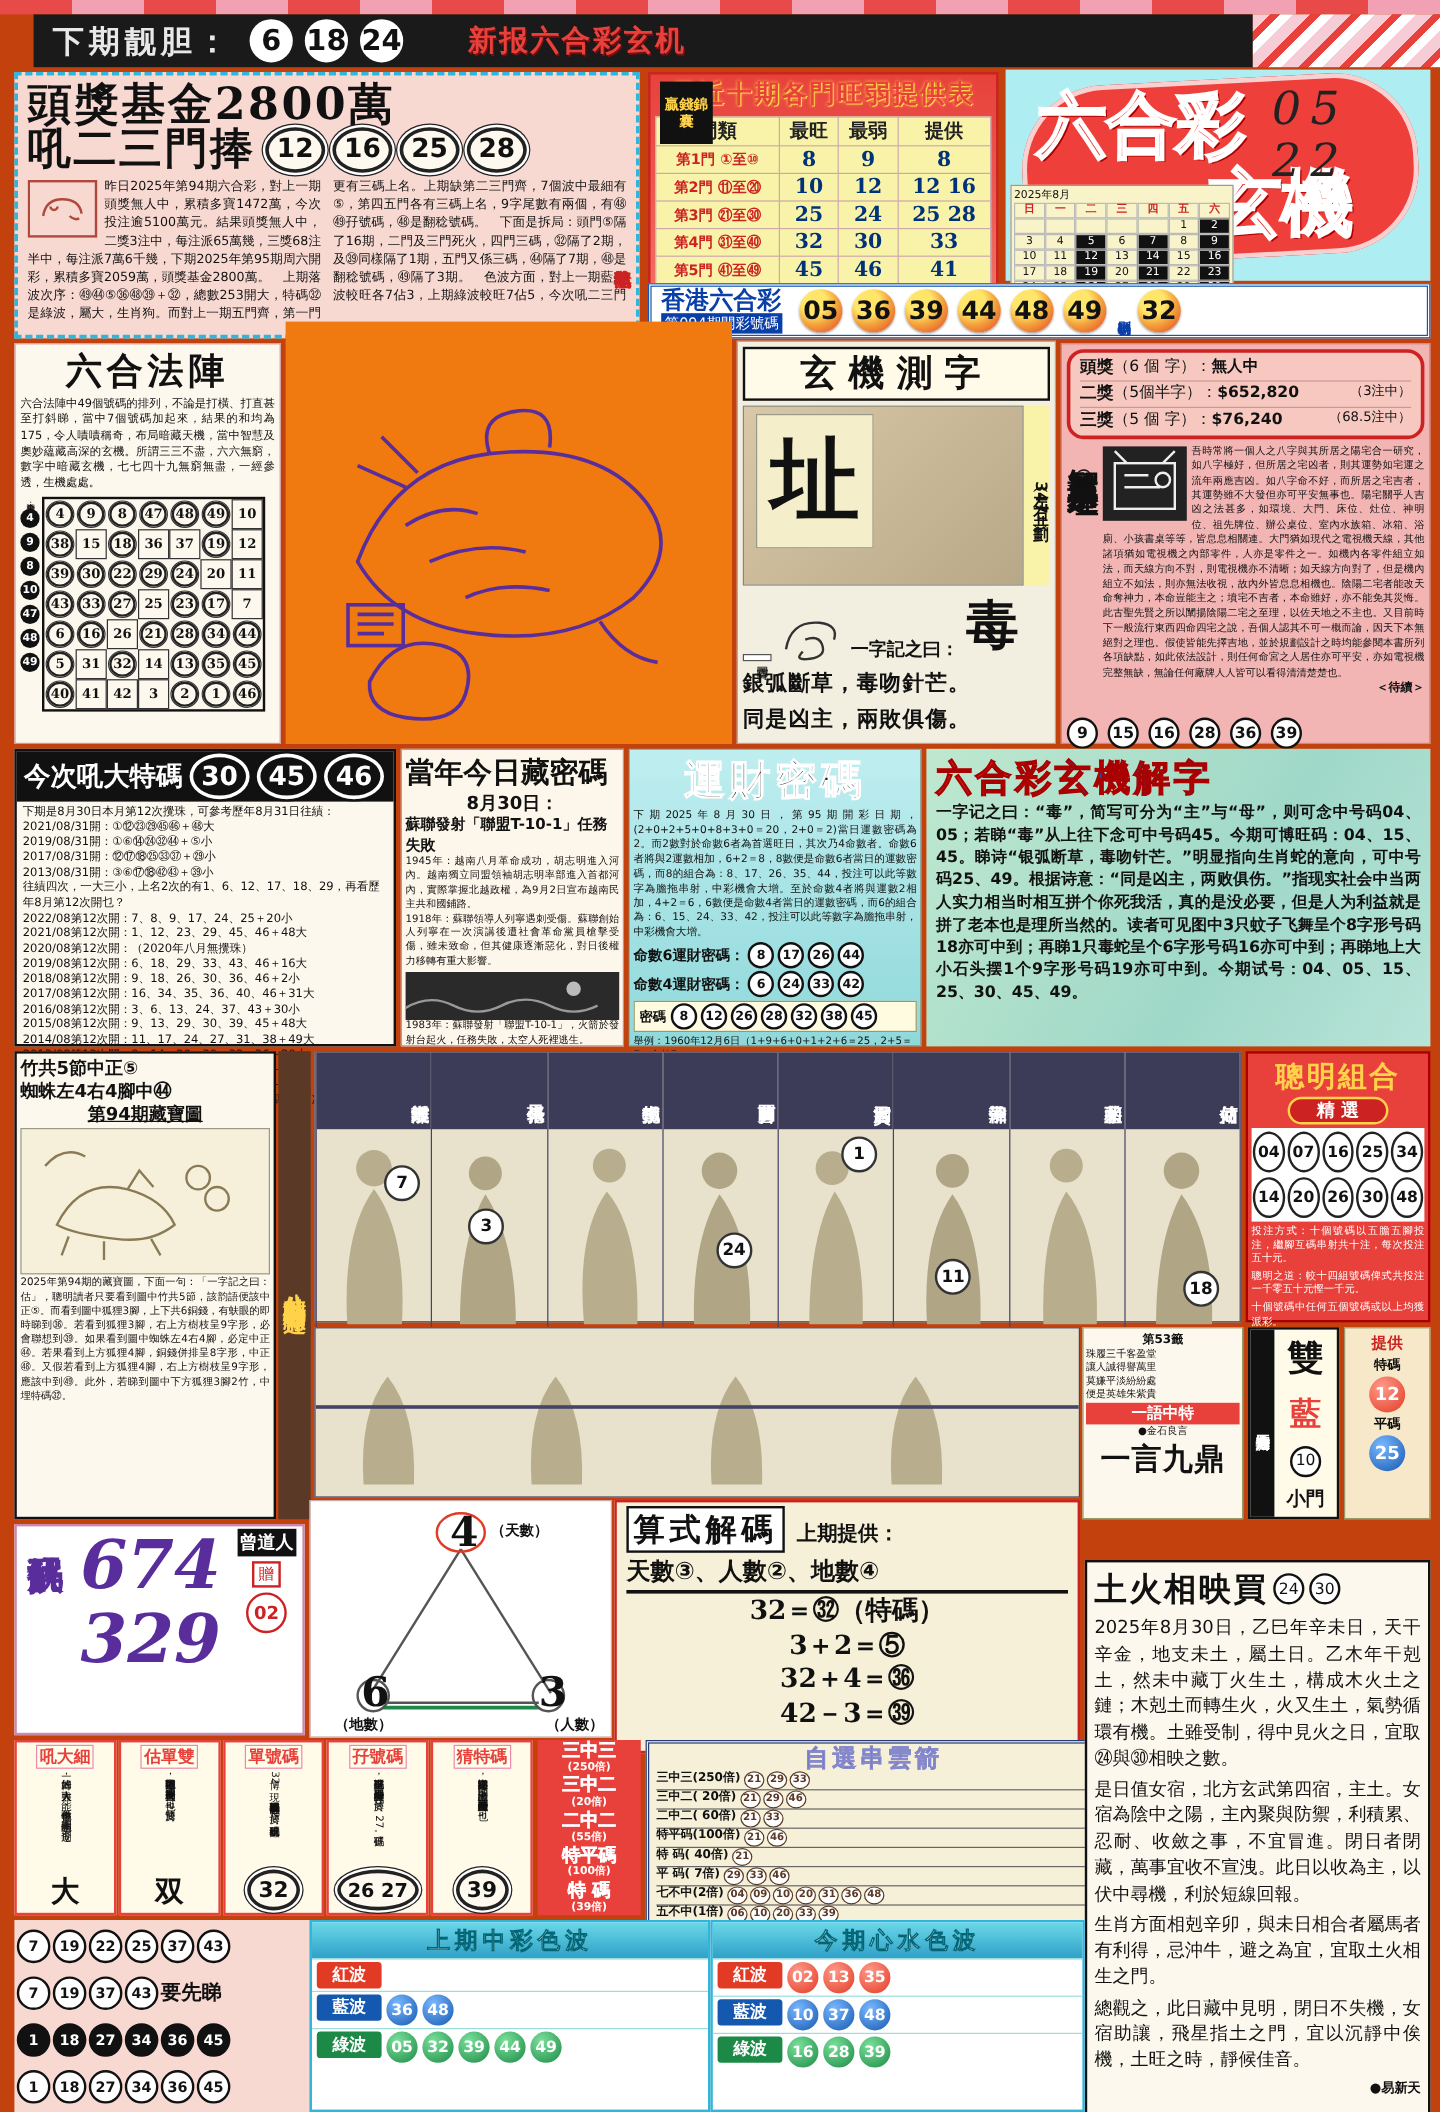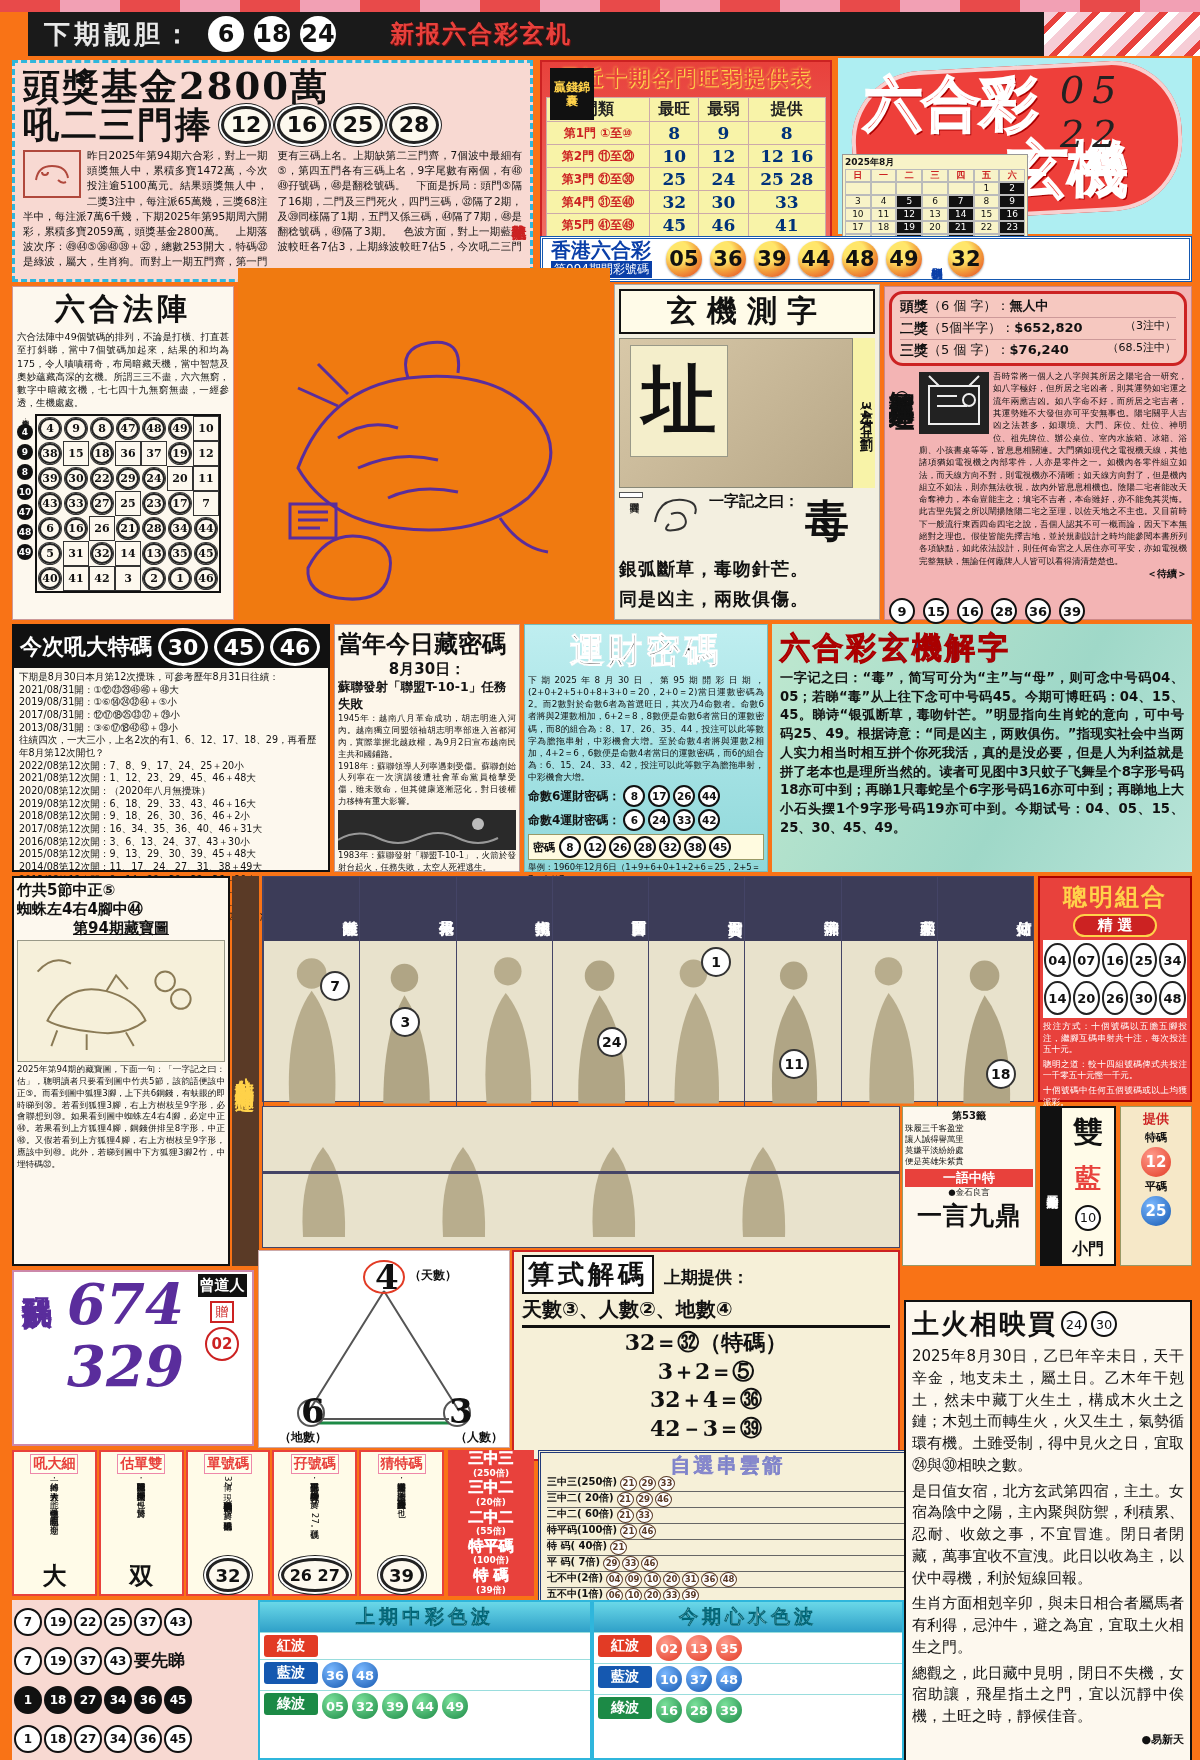--- a/index.html
+++ b/index.html
@@ -1,16 +1,16 @@
 <!DOCTYPE html>
 <html><head>
 <meta charset="utf-8">
 <style>
   html,body{margin:0;padding:0;background:#d8d8d8;}
-  #page{position:relative;width:1200px;height:1760px;background:#f97316;
+  #page{position:relative;width:1200px;height:1760px;background:#c2410c;
         font-family:"DejaVu Sans",sans-serif;overflow:hidden;color:#111;}
   .abs{position:absolute;box-sizing:border-box;}
   .vt{writing-mode:vertical-rl;}
   
   .topstripe{left:0;top:0;width:1200px;height:12px;background:repeating-linear-gradient(90deg,#e84a4a 0 60px,#f2a0b4 60px 120px);}
   .topbar{left:28px;top:12px;width:1016px;height:44px;background:#1a1a1a;display:flex;align-items:center;gap:14px;padding:0 16px;}
   .topbar .lbl{color:#e8e8e8;font-size:26px;font-weight:bold;letter-spacing:4px;}
   .tball{width:36px;height:36px;border-radius:50%;background:#fff;color:#111;display:inline-flex;
          align-items:center;justify-content:center;font-size:24px;font-weight:bold;}
   .masthead{color:#e8413c;font-size:24px;font-weight:bold;letter-spacing:2px;margin-left:40px;text-shadow:1px 1px 0 #7a0d0d;white-space:nowrap;overflow:hidden;}
@@ -35,21 +35,21 @@
   .gtab th{color:#222;font-size:16px;}
   .gtab td.gname{color:#c22;font-weight:bold;font-size:12px;white-space:nowrap;}
   .gtab td.num{font-family:"DejaVu Serif",serif;font-weight:bold;font-size:17px;color:#00327a;}
   
   .titleblk{left:838px;top:58px;width:354px;height:176px;background:#aeeef2;}
   .redblob{position:absolute;left:14px;top:8px;width:330px;height:150px;background:#ee3f3a;border-radius:70px;transform:rotate(-3deg);box-shadow:0 0 0 4px #f8d0d0 inset;}
   .tb-a{position:absolute;left:26px;top:8px;font-size:58px;font-weight:bold;color:#e8413c;-webkit-text-stroke:2px #fff;text-shadow:2px 2px 0 #a00;}
   .tb-b{position:absolute;left:170px;top:72px;font-size:60px;font-weight:bold;color:#e8413c;-webkit-text-stroke:2px #fff;text-shadow:2px 2px 0 #a00;}
   .hand{position:absolute;left:222px;top:10px;font-size:38px;font-family:"DejaVu Serif",serif;font-style:italic;color:#222;letter-spacing:8px;}
   .cal{position:absolute;left:4px;top:96px;width:180px;background:#f8f3c8;border:1px solid #999;padding:1px 2px;}
-  .cal .ct{font-size:9px;font-weight:bold;}
+  .cal .ct{font-size:9px;font-weight:normal;}
   .calgrid{display:grid;grid-template-columns:repeat(7,1fr);}
   .calgrid span{font-size:9px;text-align:center;border:0.5px solid #bbb;line-height:11px;height:11px;}
   .calgrid .hd{font-weight:bold;color:#c22;}
   .calgrid .c-dk{background:#111;color:#fff;}
   
   .result{left:540px;top:236px;width:652px;height:46px;background:#fff;border:3px double #1558b0;display:flex;align-items:center;gap:6px;padding:0 8px;}
   .result .org{color:#0a3fa8;font-weight:bold;font-size:20px;line-height:1.05;white-space:nowrap;}
   .result .rnd{color:#fff;background:#0a3fa8;font-size:12px;padding:0 3px;white-space:nowrap;}
   .lotball{width:36px;height:36px;border-radius:50%;background:radial-gradient(circle at 35% 30%,#ffe66a 0 30%,#f3a33c 55%,#e23b25 100%);
            display:inline-flex;align-items:center;justify-content:center;font-size:21px;font-weight:bold;color:#111;box-shadow:0 1px 2px rgba(0,0,0,.4);}
@@ -69,21 +69,21 @@
   .tiger{left:238px;top:268px;width:372px;height:352px;background:#f07a10;}
   
   .cezi{left:614px;top:284px;width:266px;height:336px;background:#f3efe0;border:1px solid #aaa;padding:4px;}
   .cezi .hdr{border:2px solid #111;background:#fffbe8;text-align:center;font-family:"DejaVu Serif",serif;
              font-size:30px;font-weight:bold;letter-spacing:10px;}
   .cezi .photo{display:flex;margin-top:4px;height:150px;}
   .cezi .pic{flex:1;background:linear-gradient(135deg,#d8c8a8,#b8a888);position:relative;border:1px solid #887;}
   .cezi .glyph{position:absolute;left:10px;top:6px;width:96px;height:110px;background:#f4eecb;display:flex;align-items:center;justify-content:center;
                font-family:"DejaVu Serif",serif;font-size:74px;font-weight:bold;border:1px solid #998;}
   .cezi .stroke{width:22px;background:#f8f3a8;font-size:13px;font-weight:bold;text-align:center;padding-top:4px;}
-  .cezi .mottorow{display:flex;align-items:flex-start;margin-top:4px;gap:6px;}
+  .cezi .mottorow{display:flex;align-items:flex-end;margin-top:4px;gap:6px;}
   .sealbox{width:20px;border:1px solid #555;font-size:10px;text-align:center;padding:2px 1px;background:#fff;}
   .motto{font-size:15px;font-weight:bold;}
   .mottochar{font-family:"DejaVu Serif",serif;font-size:44px;font-weight:bold;}
   .poem{font-family:"DejaVu Serif",serif;font-size:18px;font-weight:bold;margin-top:6px;letter-spacing:1px;}
   
   .wisdom{left:884px;top:286px;width:308px;height:334px;background:#f3b4b4;border:1px solid #c88;padding:4px;}
   .prize{border:3px solid #c22;border-radius:14px;background:#f6c8c0;padding:2px 8px;}
   .prize .row{display:flex;font-size:13px;border-bottom:1px solid #c99;line-height:1.5;}
   .prize .row:last-child{border-bottom:0;}
   .prize b{font-size:14px;}

